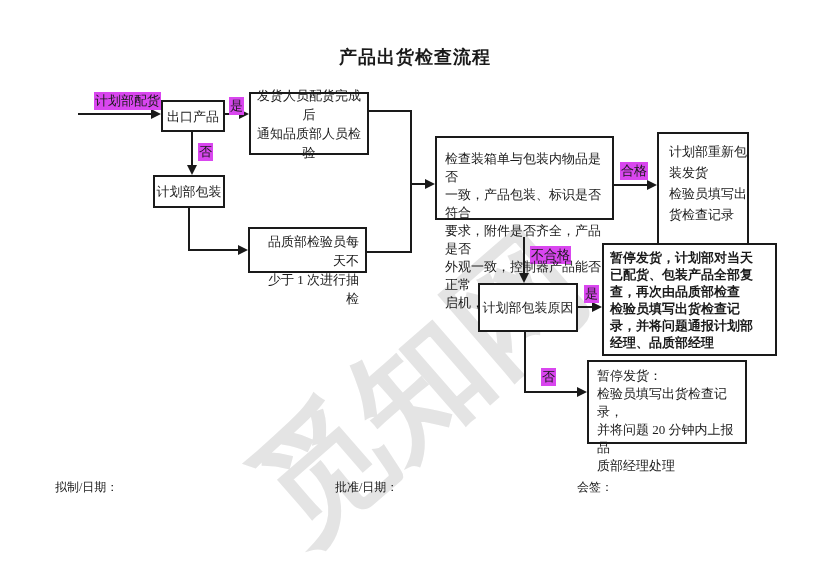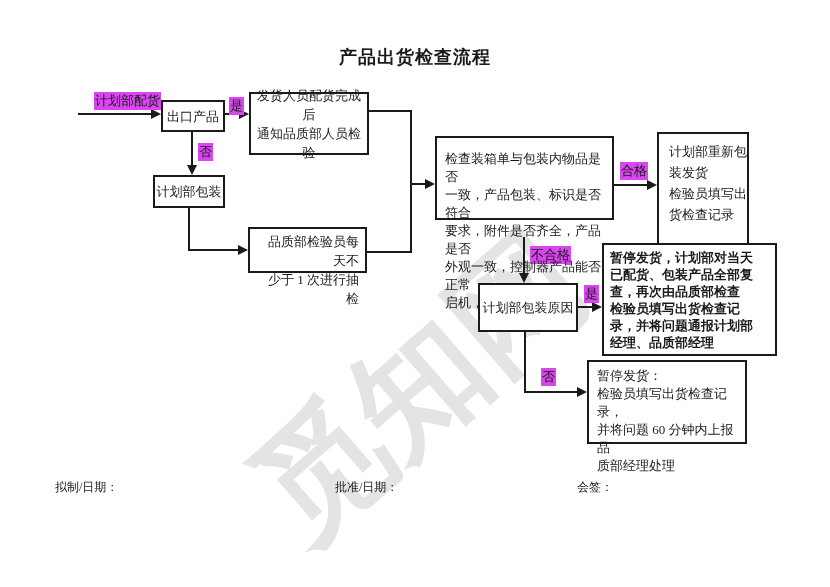--- a/index.html
+++ b/index.html
@@ -104,20 +104,20 @@
 
   <div class="node" style="left:602px;top:243px;width:175px;height:113px;padding:4px 6px;line-height:17px;font-weight:bold;">暂停发货，计划部对当天
 已配货、包装产品全部复
 查，再次由品质部检查
 检验员填写出货检查记
 录，并将问题通报计划部
 经理、品质部经理</div>
 
   <div class="node" style="left:587px;top:360px;width:160px;height:84px;padding:5px 8px;line-height:18px;">暂停发货：
 检验员填写出货检查记录，
-并将问题 60 分钟内上报品
+并将问题 20 分钟内上报品
 质部经理处理</div>
 
   <span class="footer-lbl" style="left:55px;">拟制/日期：</span>
   <span class="footer-lbl" style="left:335px;">批准/日期：</span>
   <span class="footer-lbl" style="left:577px;">会签：</span>
 
 </div>
 
 </body></html>

